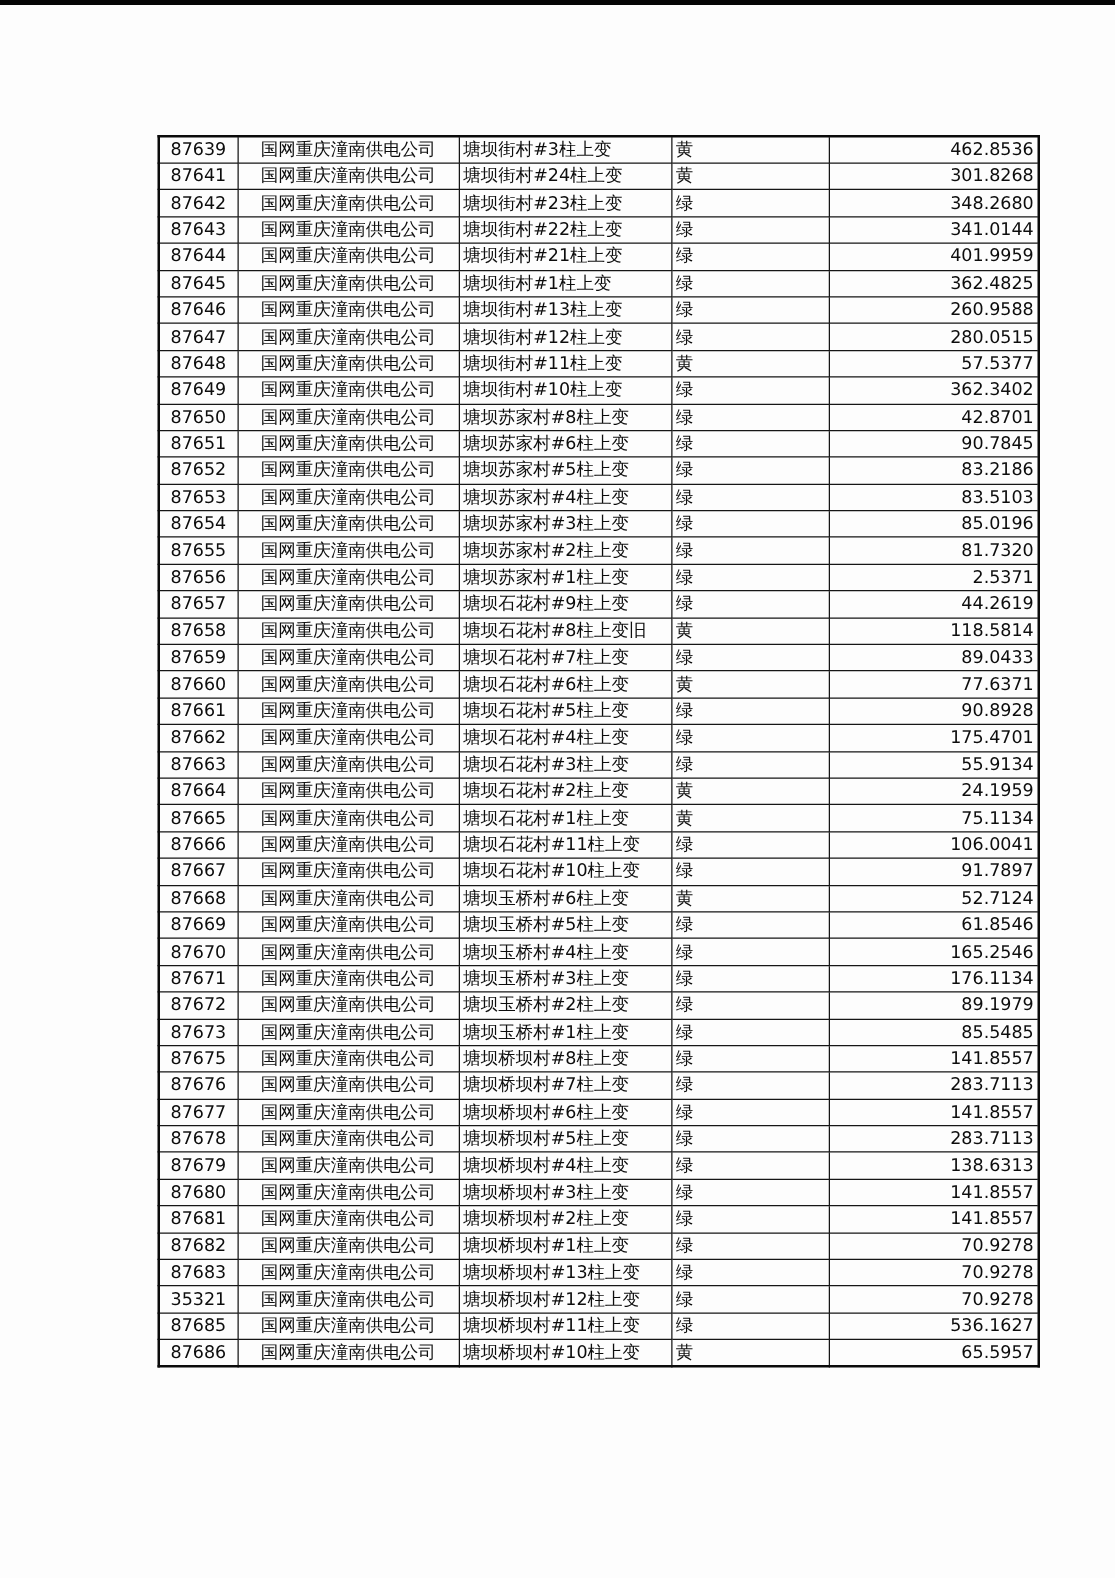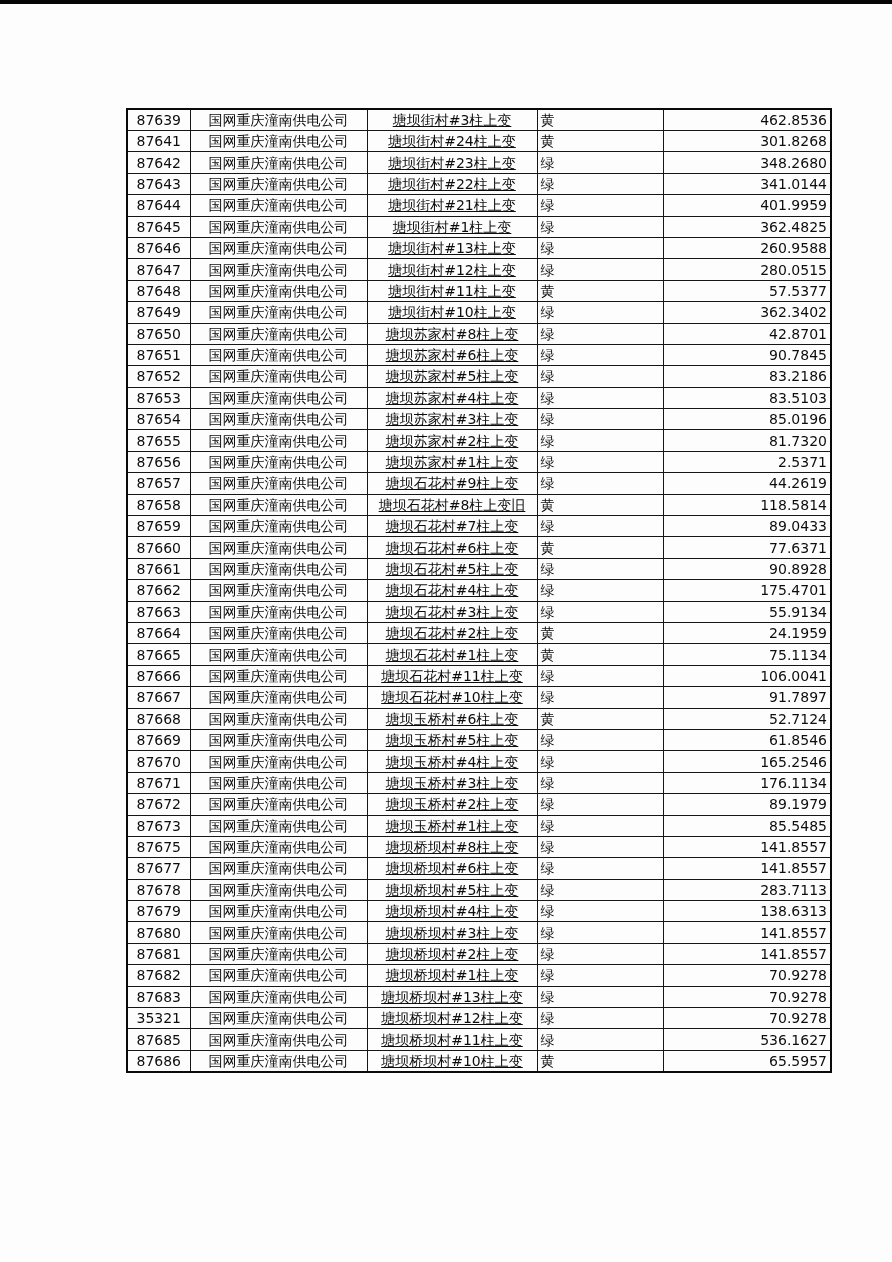--- a/index.html
+++ b/index.html
@@ -45,21 +45,21 @@
     border: 1px solid #161616;
     font-size: 14px;
     line-height: 20px;
     padding: 0 3px;
     white-space: nowrap;
     overflow: hidden;
     vertical-align: middle;
   }
   td.cell-id     { text-align: center; padding: 0; }
   td.cell-company{ text-align: center; }
-  td.cell-name   { text-align: center; text-decoration: underline; }
+  td.cell-name   { text-align: left; }
   td.cell-status { text-align: left; }
   td.cell-value  { text-align: right; padding: 0; }
 </style>
 </head>
 <body>
 
 <div class="top-bar"></div>
 
 <table class="sheet">
   <colgroup>
@@ -309,20 +309,27 @@
         <td class="cell-value">85.5485</td>
       </tr>
       <tr>
         <td class="cell-id">87675</td>
         <td class="cell-company">国网重庆潼南供电公司</td>
         <td class="cell-name">塘坝桥坝村#8柱上变</td>
         <td class="cell-status">绿</td>
         <td class="cell-value">141.8557</td>
       </tr>
       <tr>
+        <td class="cell-id">87676</td>
+        <td class="cell-company">国网重庆潼南供电公司</td>
+        <td class="cell-name">塘坝桥坝村#7柱上变</td>
+        <td class="cell-status">绿</td>
+        <td class="cell-value">283.7113</td>
+      </tr>
+      <tr>
         <td class="cell-id">87677</td>
         <td class="cell-company">国网重庆潼南供电公司</td>
         <td class="cell-name">塘坝桥坝村#6柱上变</td>
         <td class="cell-status">绿</td>
         <td class="cell-value">141.8557</td>
       </tr>
       <tr>
         <td class="cell-id">87678</td>
         <td class="cell-company">国网重庆潼南供电公司</td>
         <td class="cell-name">塘坝桥坝村#5柱上变</td>

